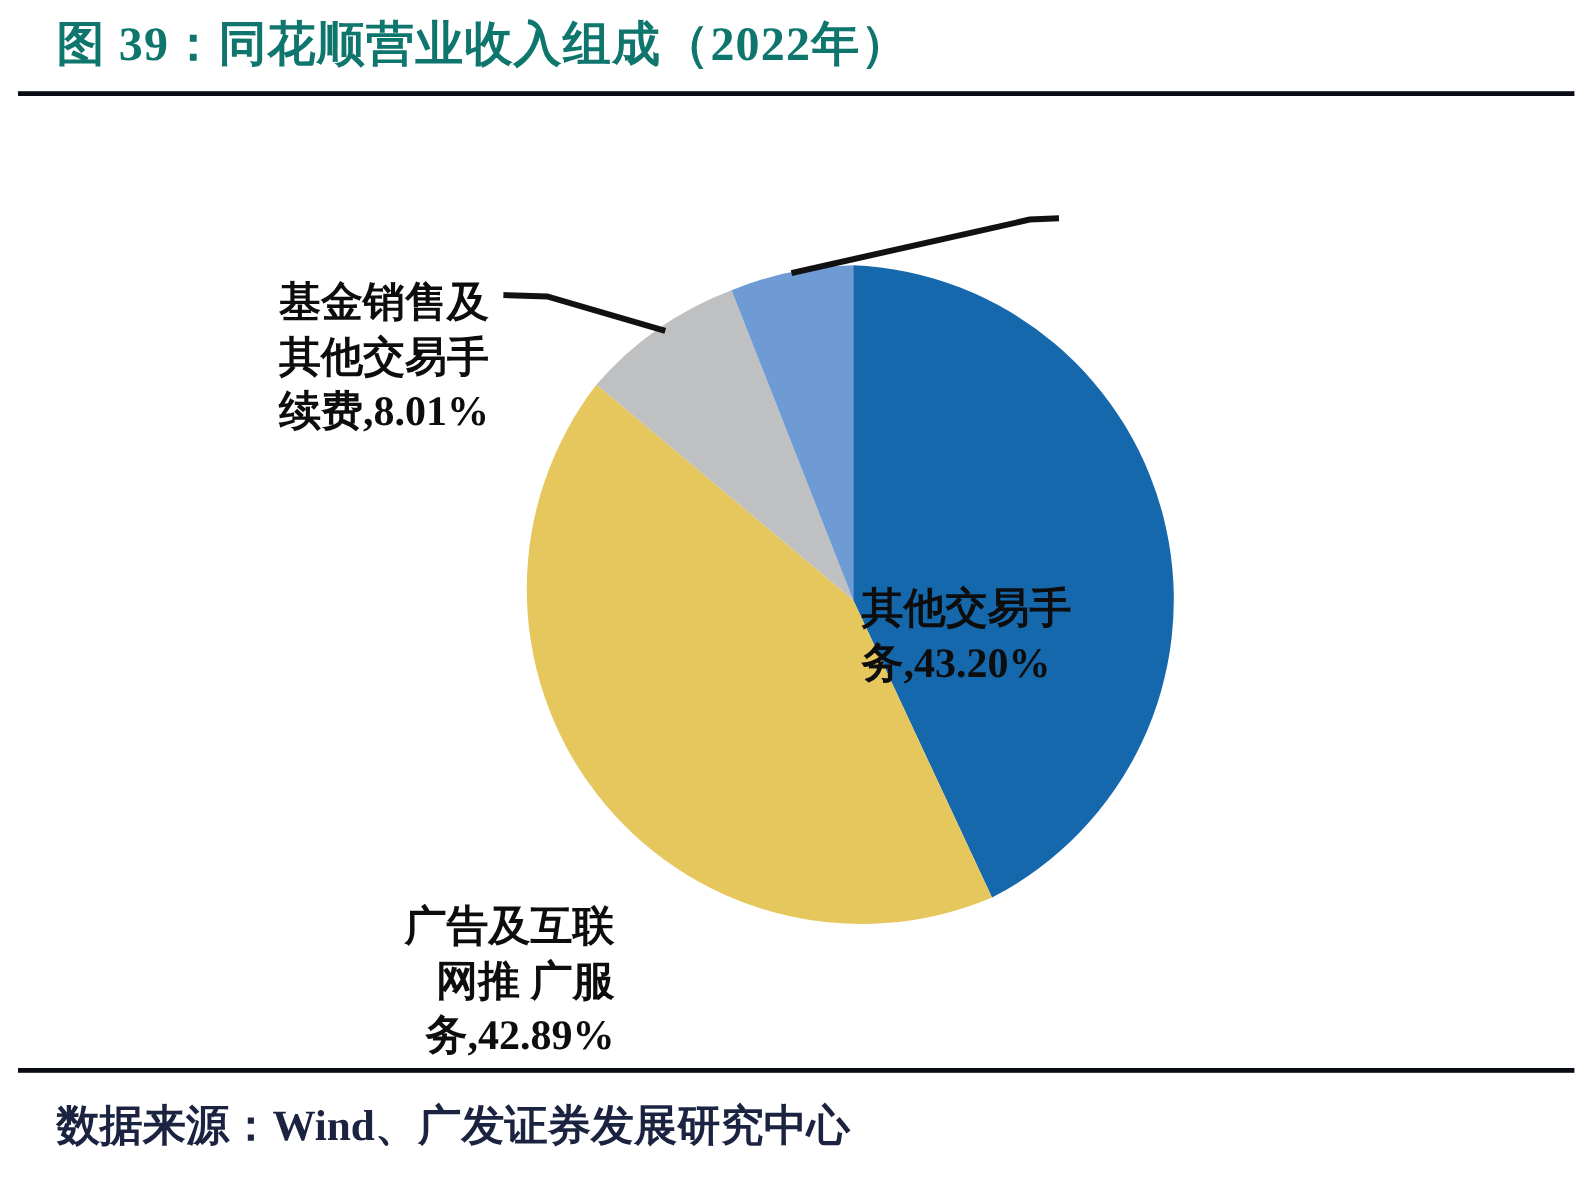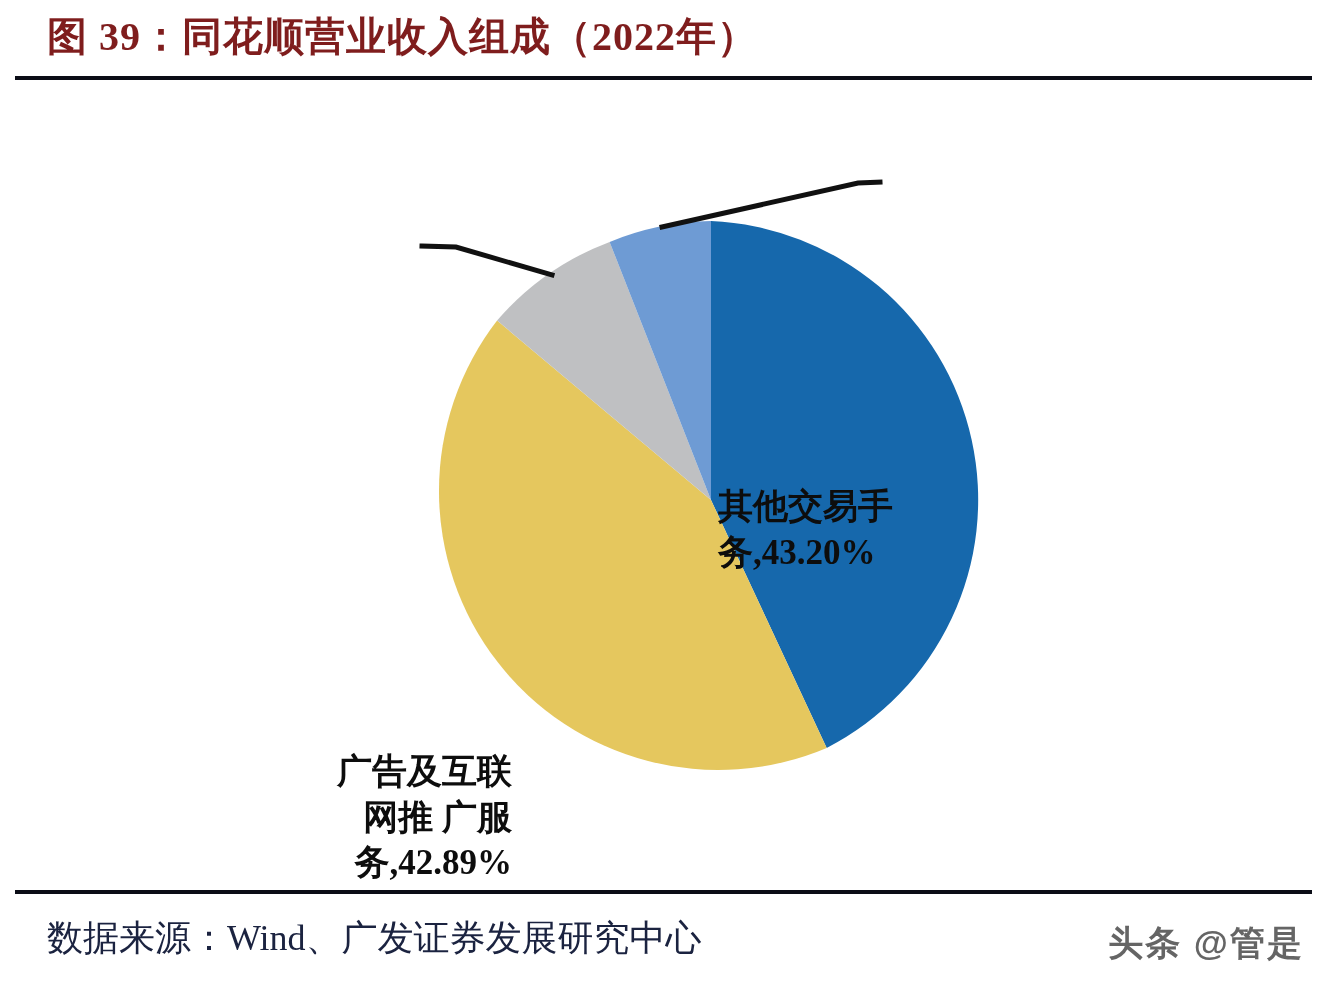--- a/index.html
+++ b/index.html
@@ -23,21 +23,21 @@
   #figure-title {
     position: absolute;
     left: 47px;
     top: 6px;
     width: 1250px;
     height: 62px;
     line-height: 62px;
     font-family: "Liberation Serif", "DejaVu Serif", serif;
     font-size: 40px;
     font-weight: bold;
-    color: #7f1d1d;
+    color: #0f766e;
     letter-spacing: 1px;
     white-space: nowrap;
   }
   .rule {
     position: absolute;
     left: 15px;
     width: 1297px;
     height: 4px;
     background: #0b0d16;
   }
@@ -46,21 +46,21 @@
 
   
   #source-text {
     position: absolute;
     left: 47px;
     top: 905px;
     height: 66px;
     line-height: 66px;
     font-family: "Liberation Serif", "DejaVu Serif", serif;
     font-size: 36px;
-    font-weight: 400;
+    font-weight: 700;
     color: #1b2340;
     white-space: nowrap;
   }
 
   
   #watermark {
     position: absolute;
     right: 26px;
     top: 918px;
     height: 50px;
@@ -143,28 +143,30 @@
       <path fill="#BFC0C2" d="M 711 416 L 497.1 236.5 A 279 279 0 0 1 609.6 157.9 Z"></path>
 
       <path fill="#6E9BD4" d="M 711 416 L 609.6 157.9 A 279 279 0 0 1 711 137 Z"></path>
 
       <polyline points="662,143 858,99 880,98" fill="none" stroke="#111111" stroke-width="5" stroke-linecap="square" stroke-linejoin="miter"></polyline>
 
       <polyline points="422,162 456,163 552,191" fill="none" stroke="#111111" stroke-width="5" stroke-linecap="square" stroke-linejoin="miter"></polyline>
     </svg>
 
 
+    <div class="slice-label" id="label-fund-sales">基金销售及
+其他交易手
+续费,8.01%</div>
 
     <div class="slice-label" id="label-value-added">其他交易手
 务,43.20%</div>
 
     <div class="slice-label" id="label-advertising">广告及互联
 网推 广服
 务,42.89%</div>
   </div>
 
   <div class="rule" id="rule-bottom"></div>
 
   <div id="source-text">数据来源：Wind、广发证券发展研究中心</div>
 
-  <div id="watermark">头条 @管是</div>
 
 </div>
 
 </body></html>

